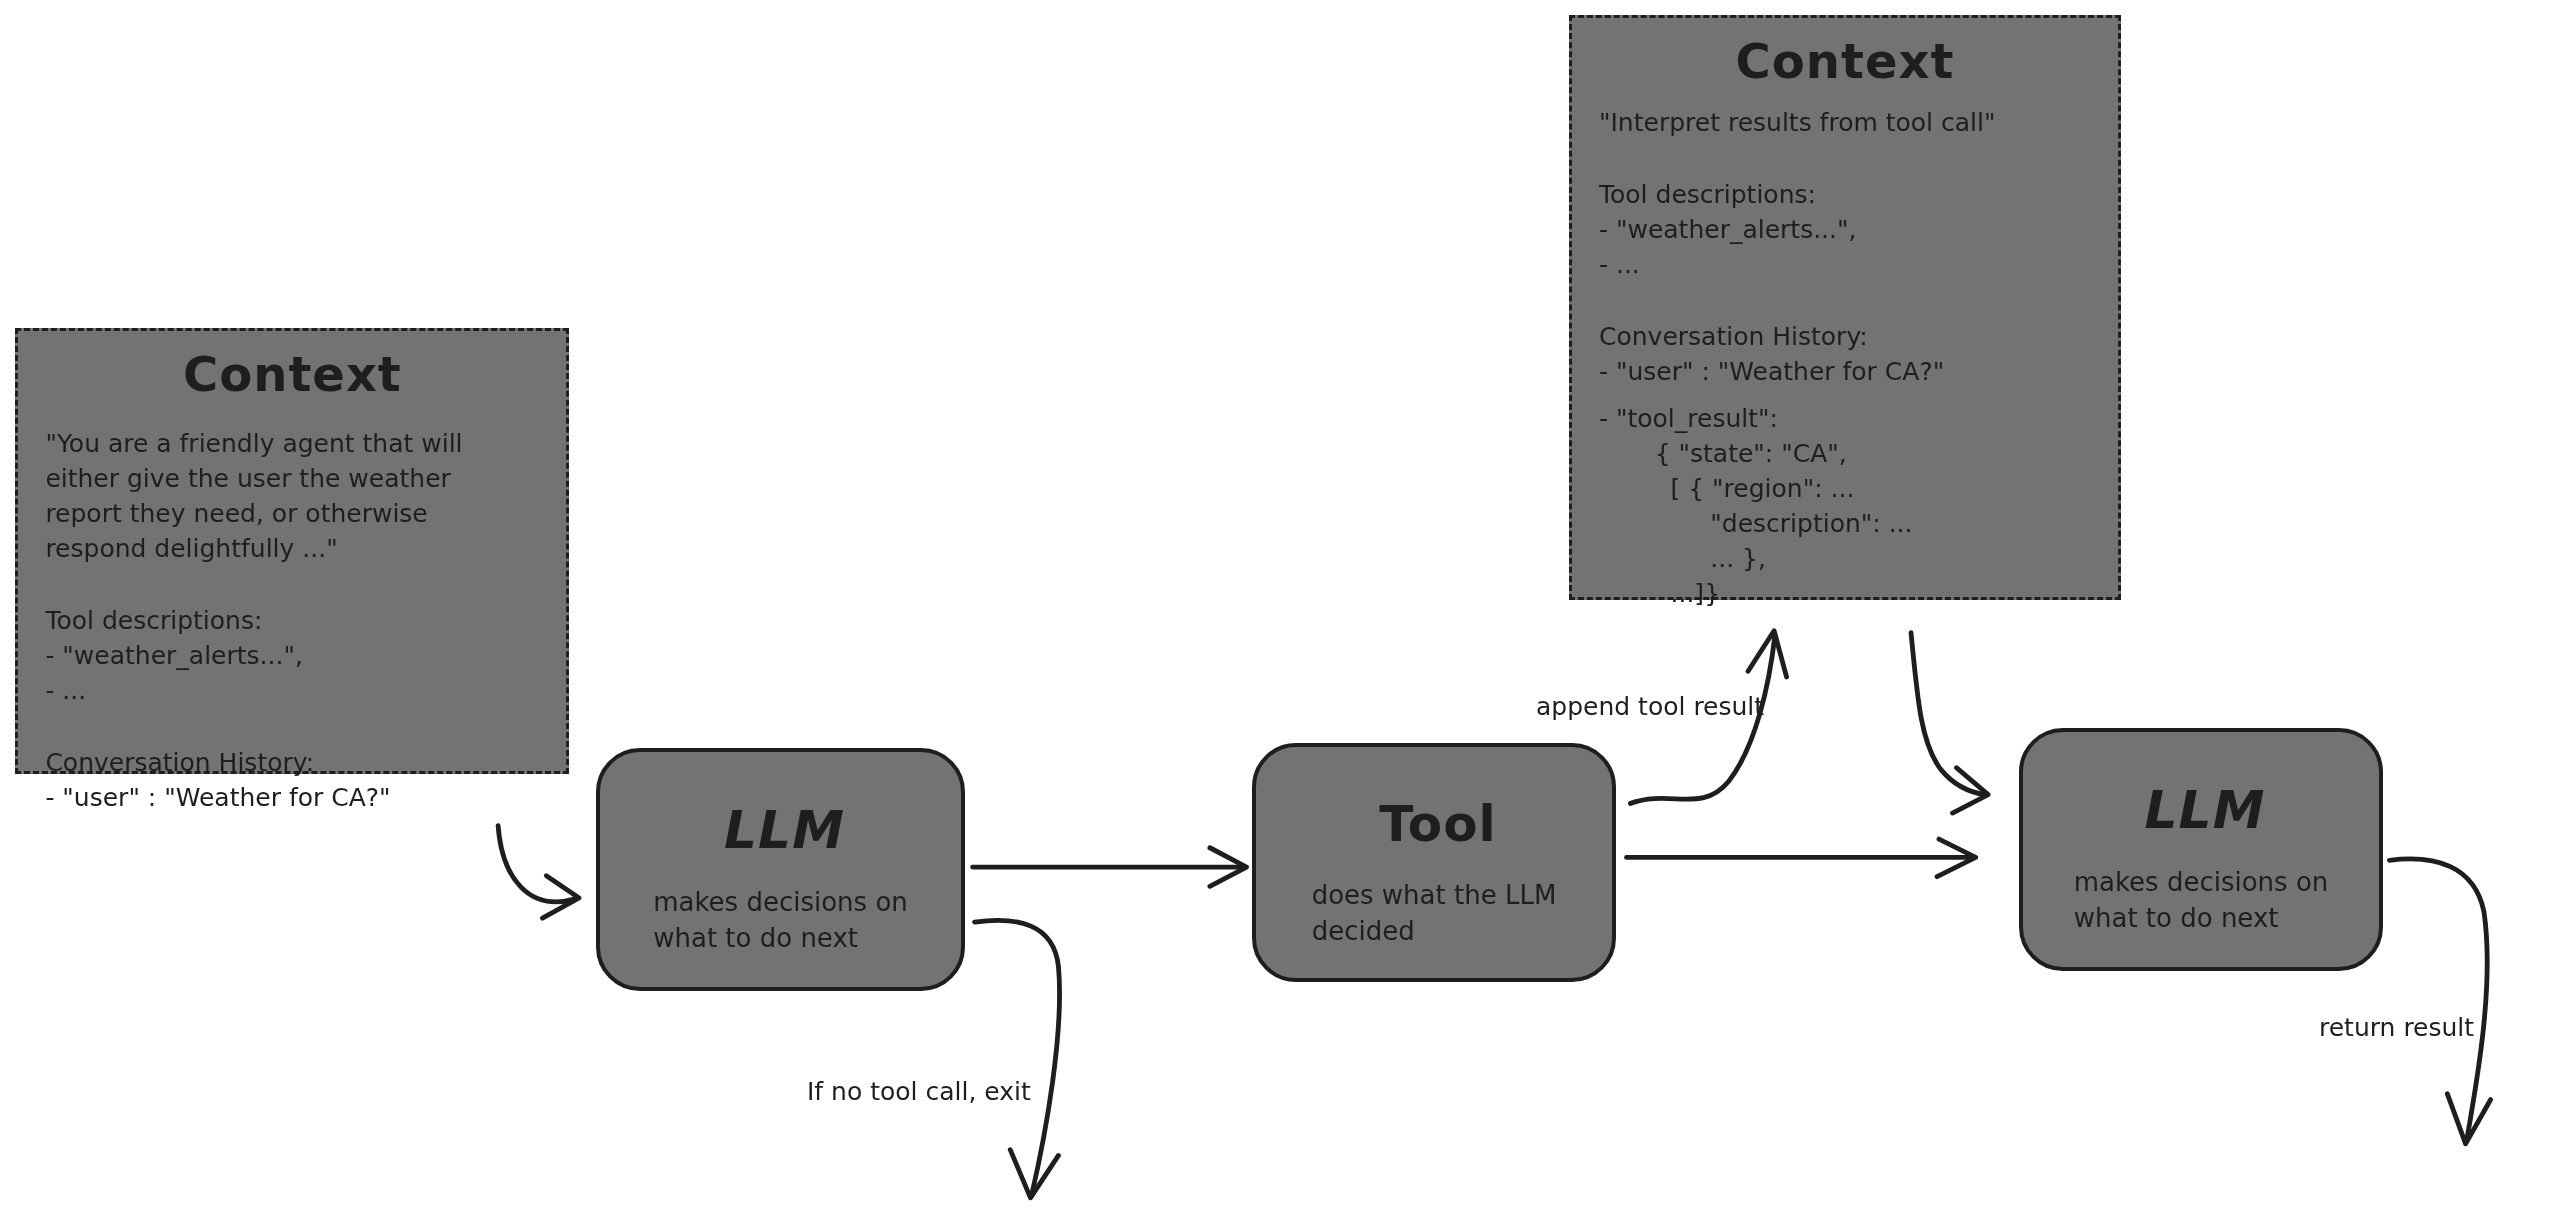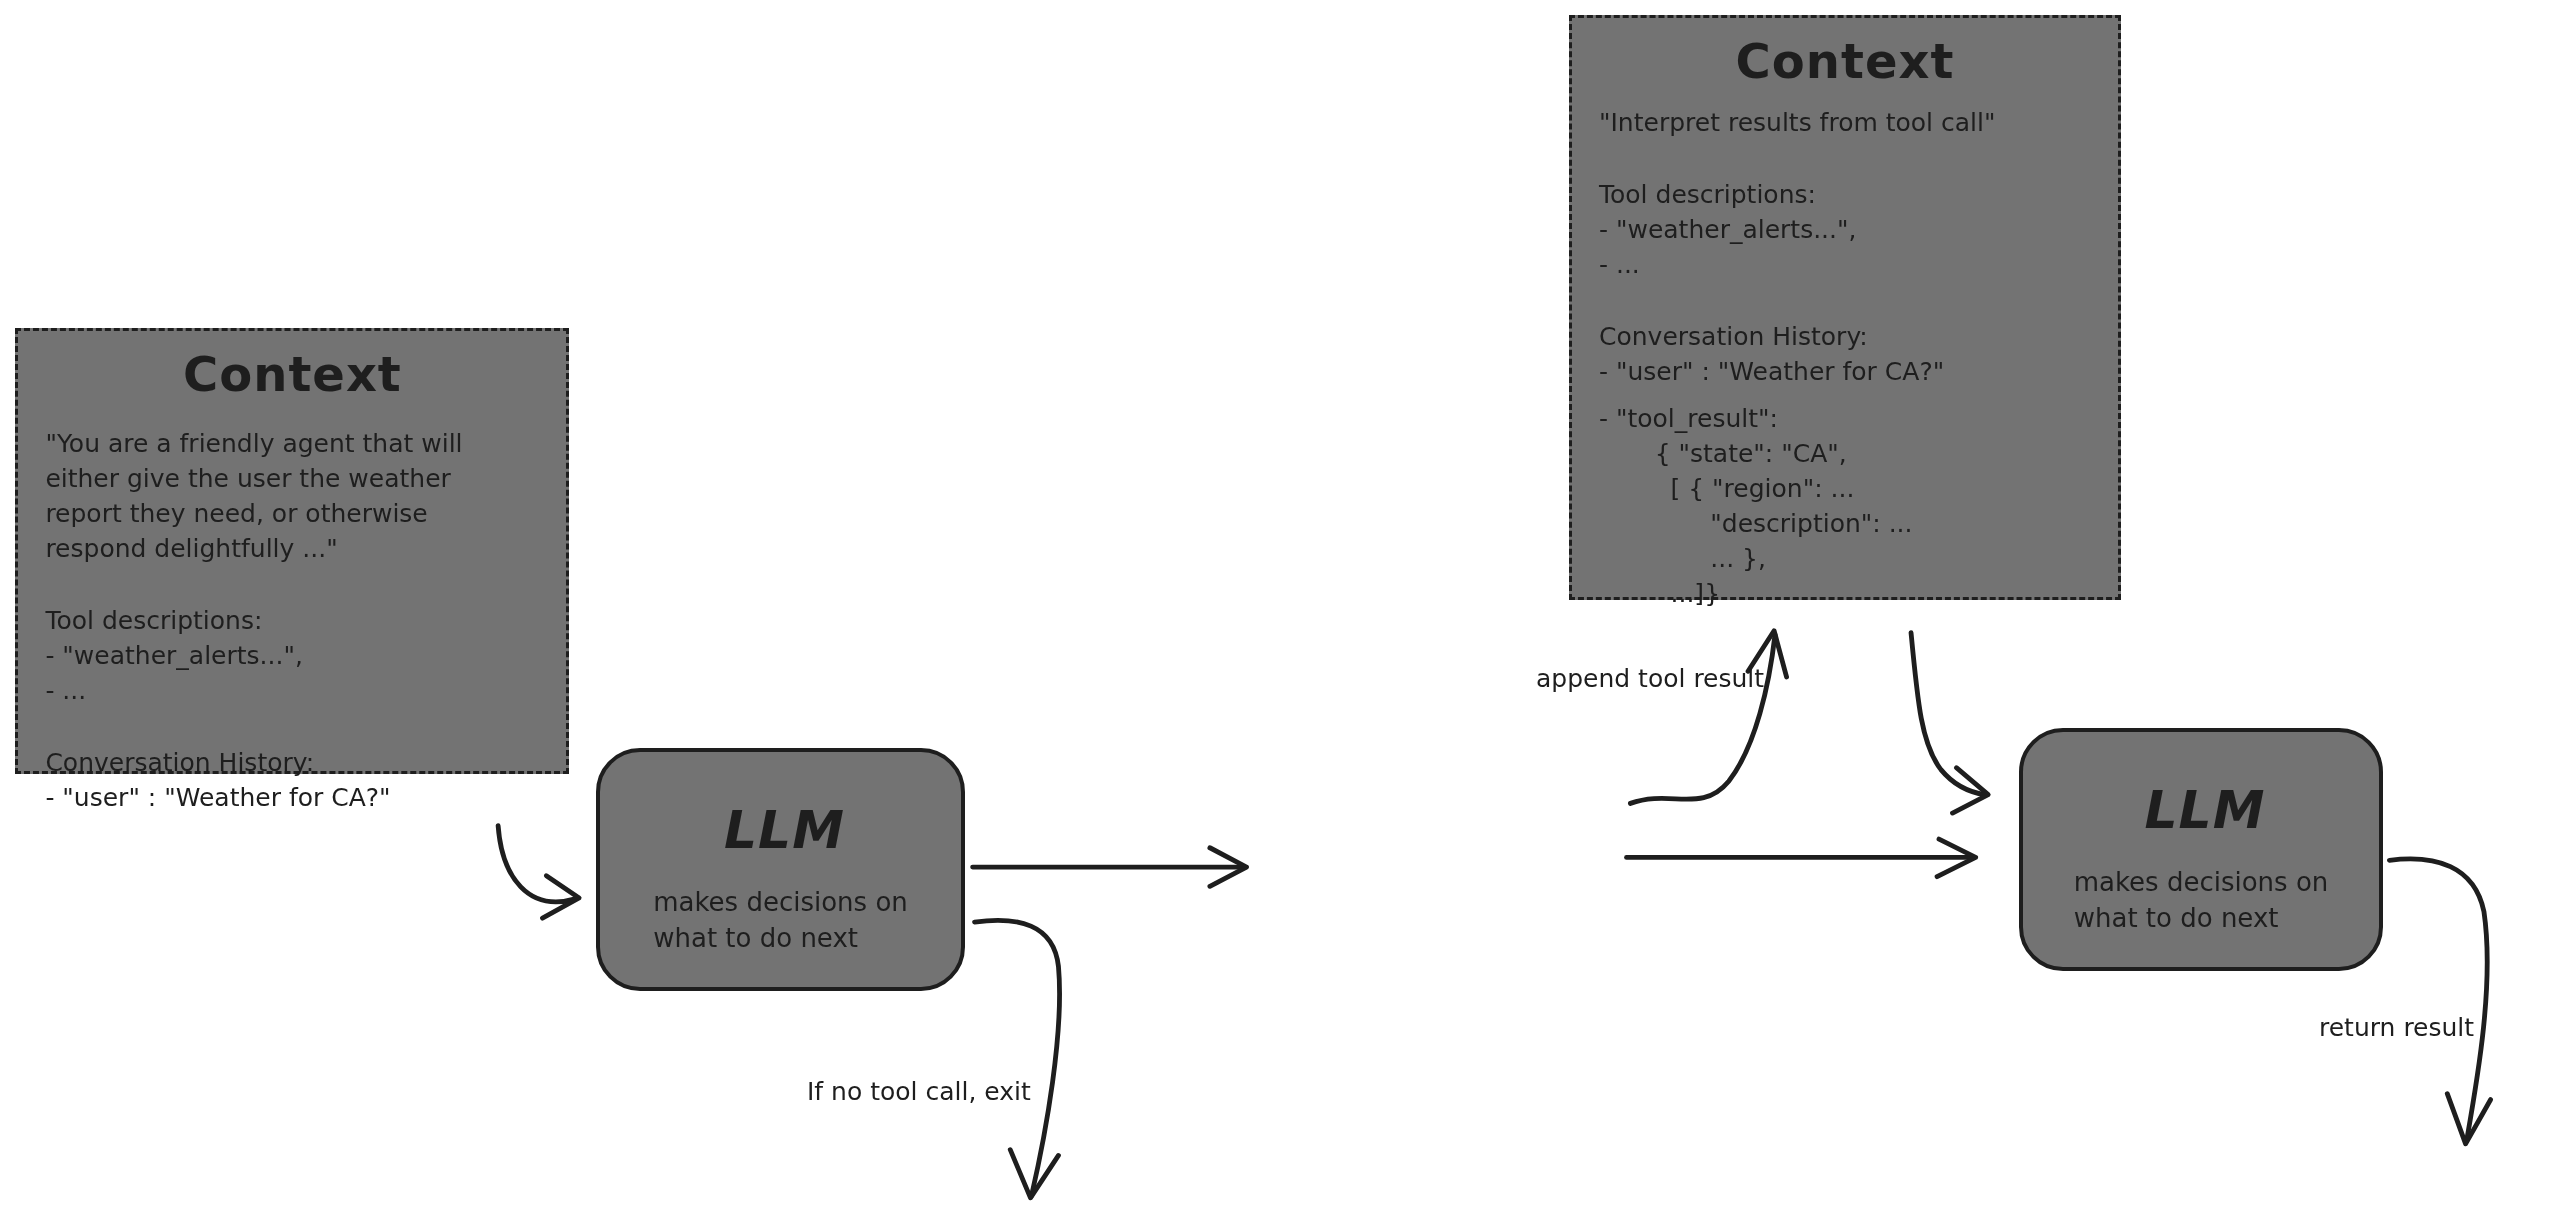--- a/index.html
+++ b/index.html
@@ -89,21 +89,21 @@
     font-size: 25px;
     line-height: 29px;
     white-space: nowrap;
   }
   
   #node-context-left  { left: 15.4px;   top: 328px; width: 554px; height: 446px; }
   #node-context-top   { left: 1569px; top: 14.5px;  width: 552px; height: 585px; }
   #node-llm-1         { left: 596px;  top: 748px; width: 369px; height: 243px; }
   #node-tool          { left: 1252px; top: 743px; width: 364px; height: 239px; }
   #node-llm-2         { left: 2019px; top: 728px; width: 364px; height: 243px; }
-  #label-append-tool-result { left: 1536px; top: 664px; width: 217px; text-align: center; }
+  #label-append-tool-result { left: 1536px; top: 692px; width: 217px; text-align: center; }
   #label-if-no-tool-call    { left: 807px;  top: 1042px; width: 222px; margin-top: 35px; }
   #label-return-result      { left: 2319px; top: 1013px; width: 150px; }
 </style>
 </head>
 <body>
 
 <div class="canvas">
 
   <svg class="edges-layer" viewBox="0 0 2670 1266" xmlns="http://www.w3.org/2000/svg">
 
@@ -157,20 +157,25 @@
               ... },
          ...]}</div>
   </div>
 
   <div class="node node--rounded" id="node-llm-1">
     <span class="node__title node__title--italic">LLM</span>
     <span class="node__subtitle">makes decisions on
 what to do next</span>
   </div>
 
+  <div class="node node--rounded" id="node-tool">
+    <span class="node__title node__title--plain">Tool</span>
+    <span class="node__subtitle">does what the LLM
+decided</span>
+  </div>
 
   <div class="node node--rounded" id="node-llm-2">
     <span class="node__title node__title--italic">LLM</span>
     <span class="node__subtitle">makes decisions on
 what to do next</span>
   </div>
 
   <div class="edge-label" id="label-append-tool-result">append tool result</div>
   <div class="edge-label" id="label-if-no-tool-call">If no tool call, exit</div>
   <div class="edge-label" id="label-return-result">return result</div>

